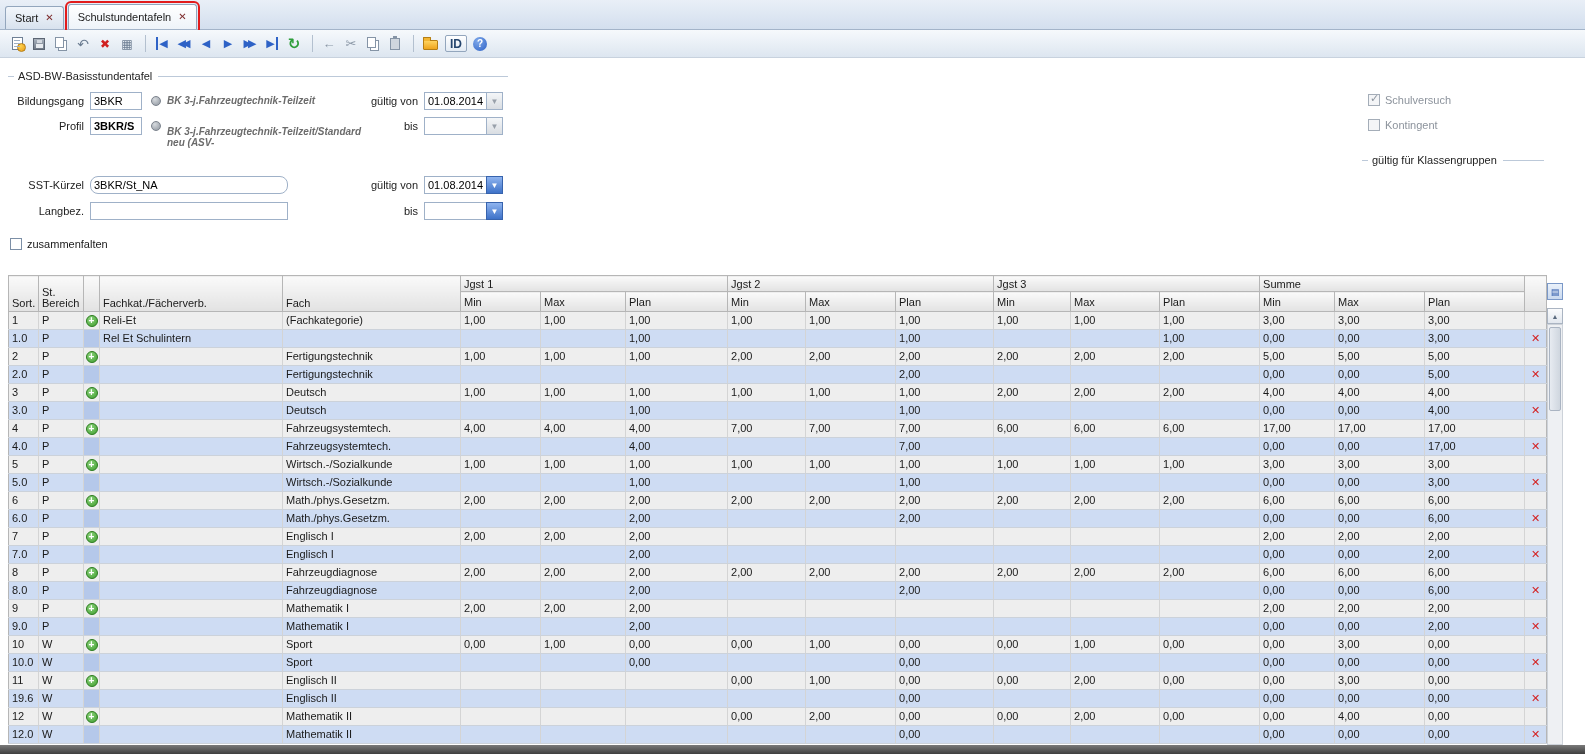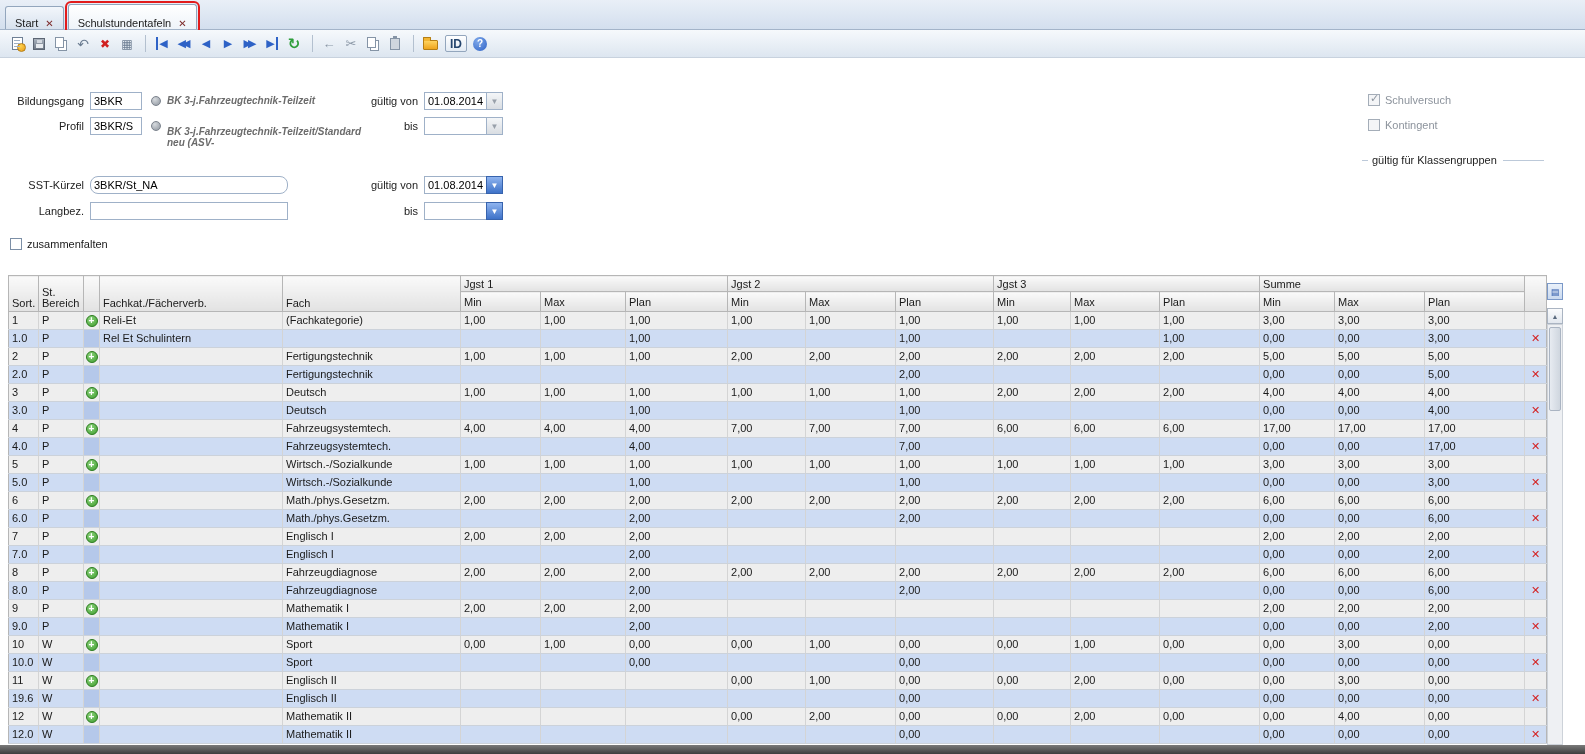--- a/index.html
+++ b/index.html
@@ -2,21 +2,21 @@
 <html><head>
 <meta charset="utf-8">
 <style>
   *{margin:0;padding:0;box-sizing:border-box}
   body{font-family:"Liberation Sans","DejaVu Sans",sans-serif;background:#fff}
   .app{position:relative;width:1585px;height:754px;overflow:hidden;background:#fff;font-size:11px;color:#1a1a1a}
 
   
   .tabbar{position:absolute;top:0;left:0;right:0;height:30px;background:linear-gradient(#e9eff7,#d3dfee);
     border-bottom:1px solid #a3b4c9;display:flex;align-items:flex-end;padding-left:5px;gap:4px}
-  .tab{height:23px;padding:0 9px;display:inline-flex;align-items:flex-end;gap:7px;border:1px solid #93a6bd;border-bottom:none;
+  .tab{height:23px;padding:0 9px;display:inline-flex;align-items:center;gap:7px;border:1px solid #93a6bd;border-bottom:none;
     border-radius:3px 3px 0 0;background:linear-gradient(#f2f6fb,#d8e2ee);cursor:default;white-space:nowrap}
   .tab.active{background:linear-gradient(#ffffff,#eef3f9);height:25px}
   .tab.annotated{outline:2px solid #e21b1b;outline-offset:1px}
   .tab-close{color:#7d2b2b;font-weight:700;font-size:10px;line-height:1}
 
   
   .toolbar{position:absolute;top:30px;left:0;right:0;height:28px;background:linear-gradient(#f6f9fc,#dde6f0);
     border-bottom:1px solid #c8d2de;display:flex;align-items:center;padding-left:7px}
   .tbtn{min-width:20px;height:20px;margin-right:2px;display:inline-flex;align-items:center;justify-content:center;
     border-radius:2px;font-size:13px;color:#5d6f83}
@@ -170,33 +170,36 @@
     <span class="tbtn">
         <span class="i-folder"></span>
       </span>
     <span class="tbtn-id">ID</span>
     <span class="tbtn">
         <span class="i-help">?</span>
       </span>
   </div>
 
   <div class="form">
+    <div class="ghead" style="left:8px;top:12px;width:500px">
+        <span>ASD-BW-Basisstundentafel</span>
+      </div>
 
     <div class="flabel" style="left:6px;top:37px;width:78px">Bildungsgang</div>
     <input class="tinput" style="left: 90px; top: 34px; width: 52px;" value="3BKR">
     <span class="dot" style="left:151px;top:38px"></span>
     <div class="idesc" style="left:167px;top:37px">BK 3-j.Fahrzeugtechnik-Teilzeit</div>
     <div class="flabel" style="left:352px;top:37px;width:66px">gültig von</div>
     <div class="datewrap" style="left:424px;top:34px">
       <input value="01.08.2014" style="">
       <span class="ddbtn gray">▼</span>
     </div>
 
     <div class="flabel" style="left:6px;top:62px;width:78px">Profil</div>
-    <input class="tinput" style="left: 90px; top: 59px; width: 52px;" value="3BKR/S">
+    <input class="tinput" style="left: 90px; top: 59px; width: 52px; font-weight: bold;" value="3BKR/S">
     <span class="dot" style="left:151px;top:63px"></span>
     <div class="idesc" style="left:167px;top:68px">
       <span>BK 3-j.Fahrzeugtechnik-Teilzeit/Standard</span><br>
       <span>neu (ASV-</span>
     </div>
     <div class="flabel" style="left:352px;top:62px;width:66px">bis</div>
     <div class="datewrap" style="left:424px;top:59px">
       <input style="">
       <span class="ddbtn gray">▼</span>
     </div>

